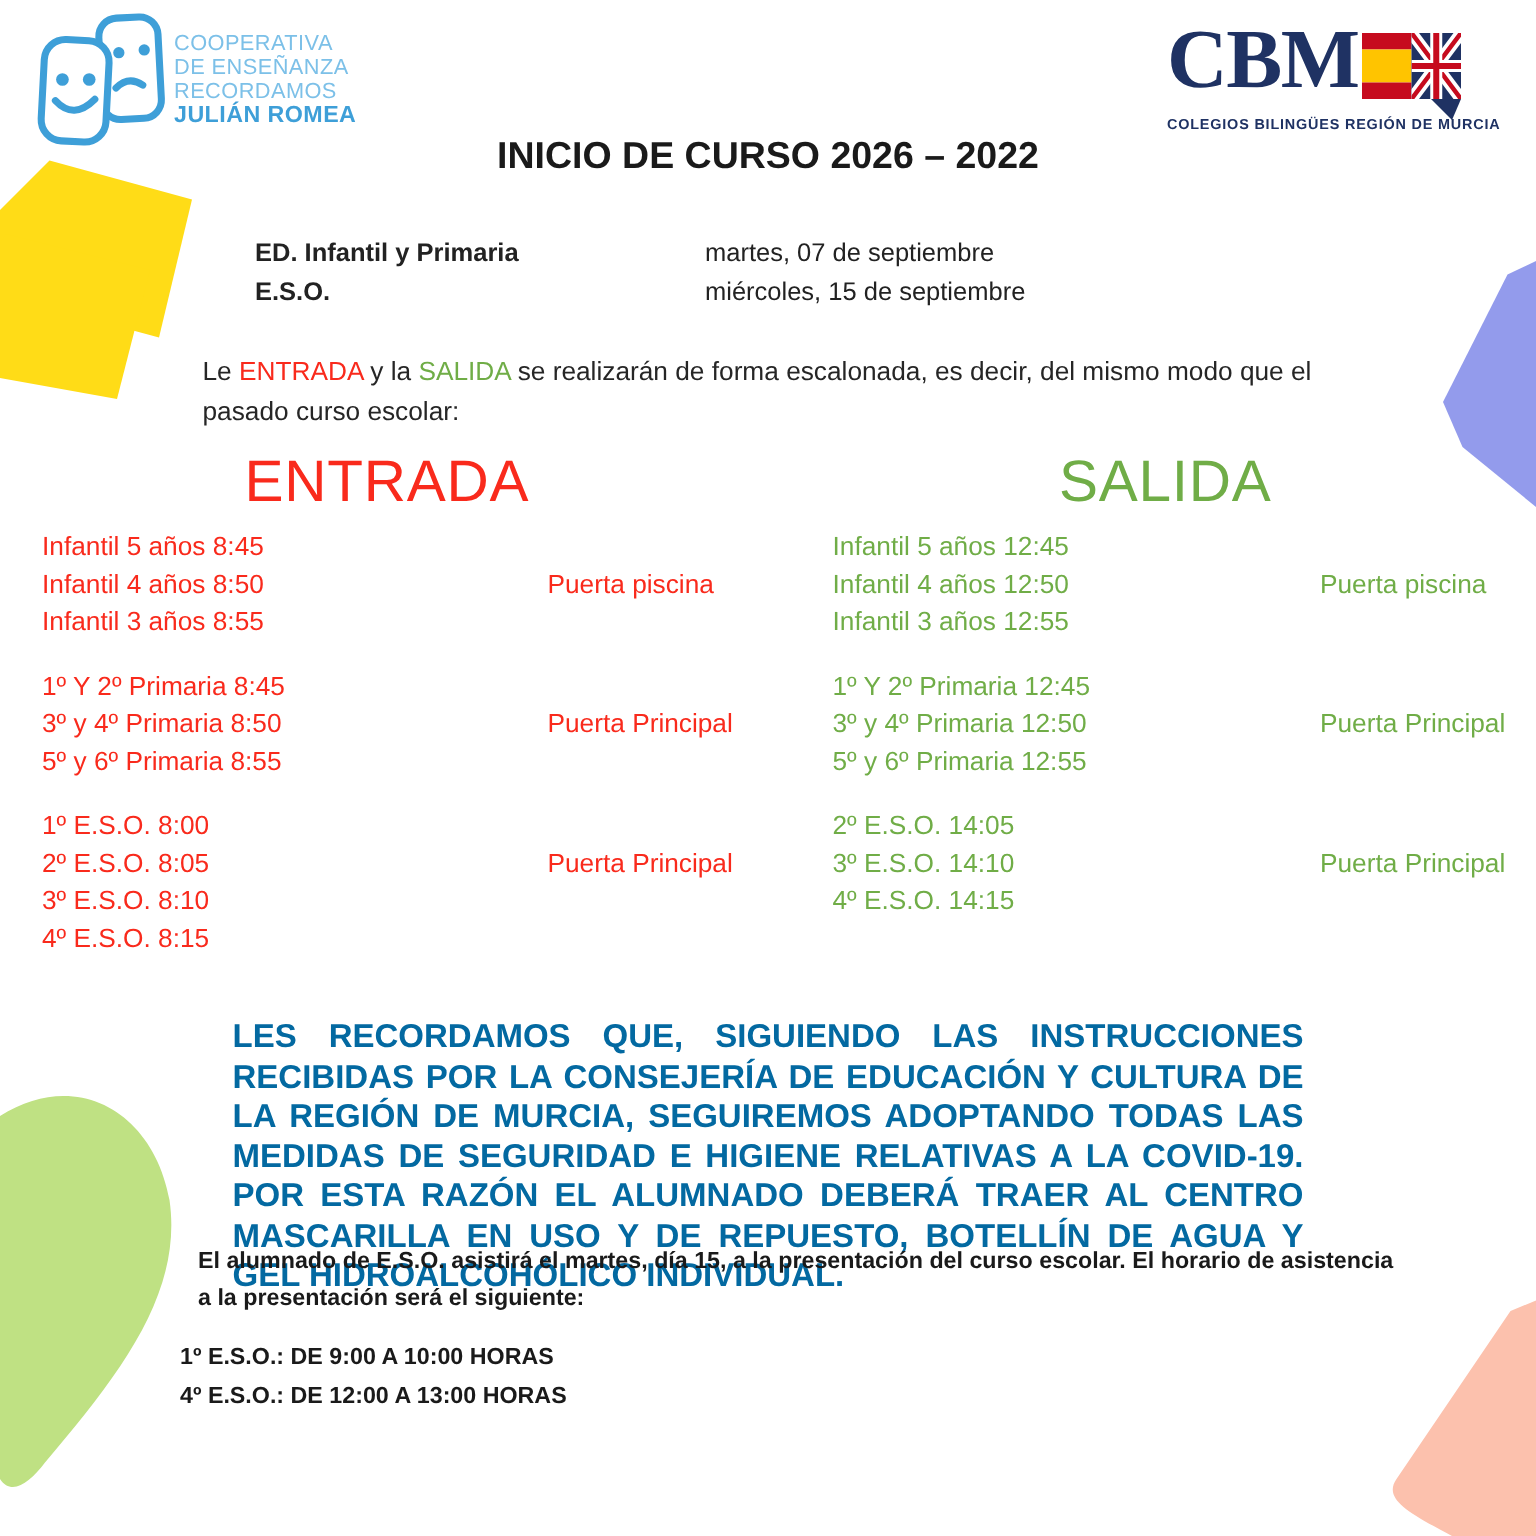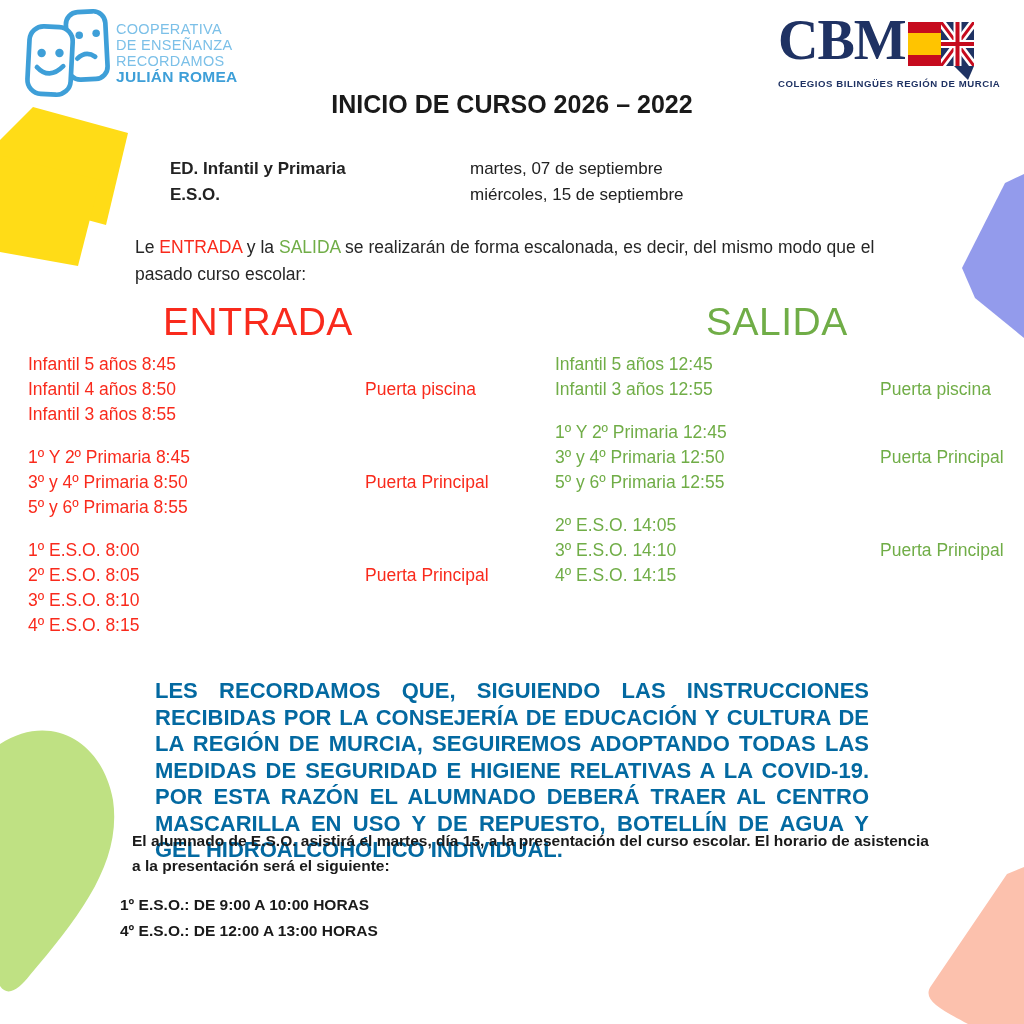--- a/index.html
+++ b/index.html
@@ -152,20 +152,21 @@
       <div class="sched-row">2º E.S.O. 8:05</div>
       <div class="sched-row">3º E.S.O. 8:10</div>
       <div class="sched-row">4º E.S.O. 8:15</div>
       <div class="gate">Puerta Principal</div>
     </div>
   </div>
 
   <div class="sched-col right">
     <div class="sched-group">
       <div class="sched-row">Infantil 5 años 12:45</div>
+      <div class="sched-row">Infantil 4 años 12:50</div>
       <div class="sched-row">Infantil 3 años 12:55</div>
       <div class="gate">Puerta piscina</div>
     </div>
     <div class="sched-group">
       <div class="sched-row">1º Y 2º Primaria 12:45</div>
       <div class="sched-row">3º y 4º Primaria 12:50</div>
       <div class="sched-row">5º y 6º Primaria 12:55</div>
       <div class="gate">Puerta Principal</div>
     </div>
     <div class="sched-group">

